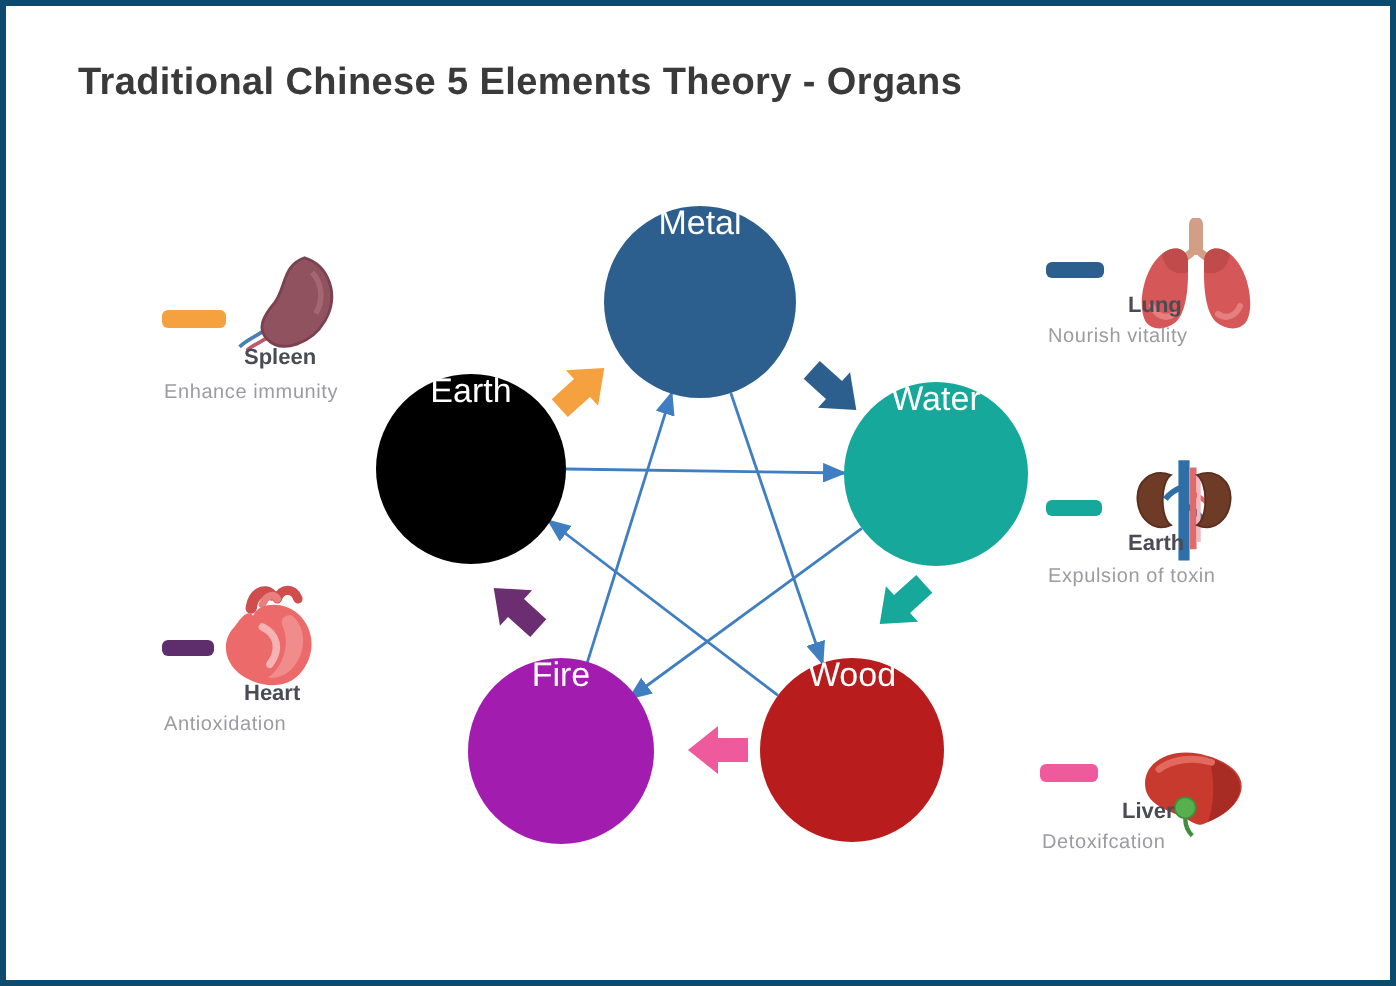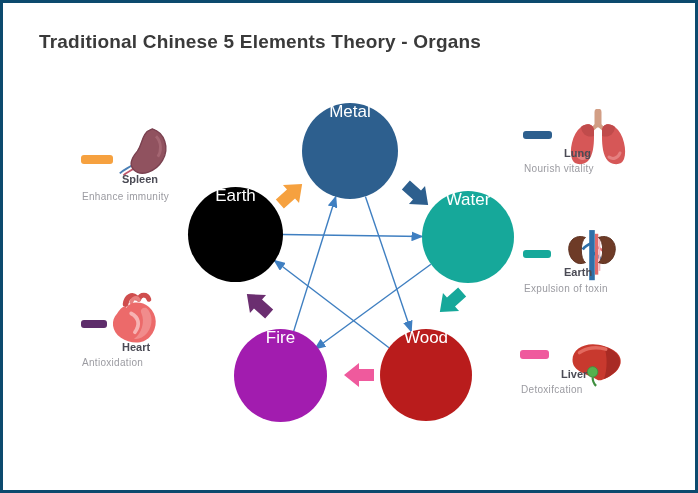--- a/index.html
+++ b/index.html
@@ -128,21 +128,21 @@
         <path d="M33 20 C37 22 40 24 42 27" stroke="#e06a6a" stroke-width="2.5" fill="none"></path>
         <path d="M36 10 L36 46" stroke="#f2b7c0" stroke-width="2" fill="none"></path>
         <path d="M21 10 C10 6 2 14 3 24 C4 34 12 41 21 37 C15 33 15 14 21 10 Z" fill="#6e3b27" stroke="#5b2f1e" stroke-width="1"></path>
         <path d="M35 10 C46 6 54 14 53 24 C52 34 44 41 35 37 C41 33 41 14 35 10 Z" fill="#6e3b27" stroke="#5b2f1e" stroke-width="1"></path>
       </svg>
     </span>
     <div class="oname" style="left:3px;top:39px;">Earth</div>
     <div class="odesc" style="left:3px;top:56px;">Expulsion of toxin</div>
   </div>
 
-  <div class="organ" style="left:515px;top:324px;width:125px;height:70px;">
+  <div class="organ" style="left:515px;top:356px;width:125px;height:70px;">
     <span class="bar" style="left: 2px; top: 23px; width: 29px; height: 9px; background-color: rgb(239, 90, 157);"></span>
     <span class="icon" style="left:51px;top:11px;">
       <svg width="56" height="52" viewBox="0 0 64 58">
         <path d="M4 24 C4 12 18 4 34 7 C50 10 61 18 59 28 C57 38 46 44 38 47 C34 49 31 46 27 44 C16 39 4 36 4 24 Z" fill="#c8392e"></path>
         <path d="M40 9 C52 13 60 20 58 29 C56 37 48 43 40 46 C44 36 44 18 40 9 Z" fill="#a82b24"></path>
         <path d="M12 16 C20 10 32 9 42 12" stroke="#e2695e" stroke-width="4" fill="none" stroke-linecap="round"></path>
         <circle cx="27" cy="38" r="6" fill="#56b04e" stroke="#3f8f3f" stroke-width="1"></circle>
         <path d="M27 44 C27 49 29 52 31 54" stroke="#3f8f3f" stroke-width="2.5" fill="none"></path>
       </svg>
     </span>

